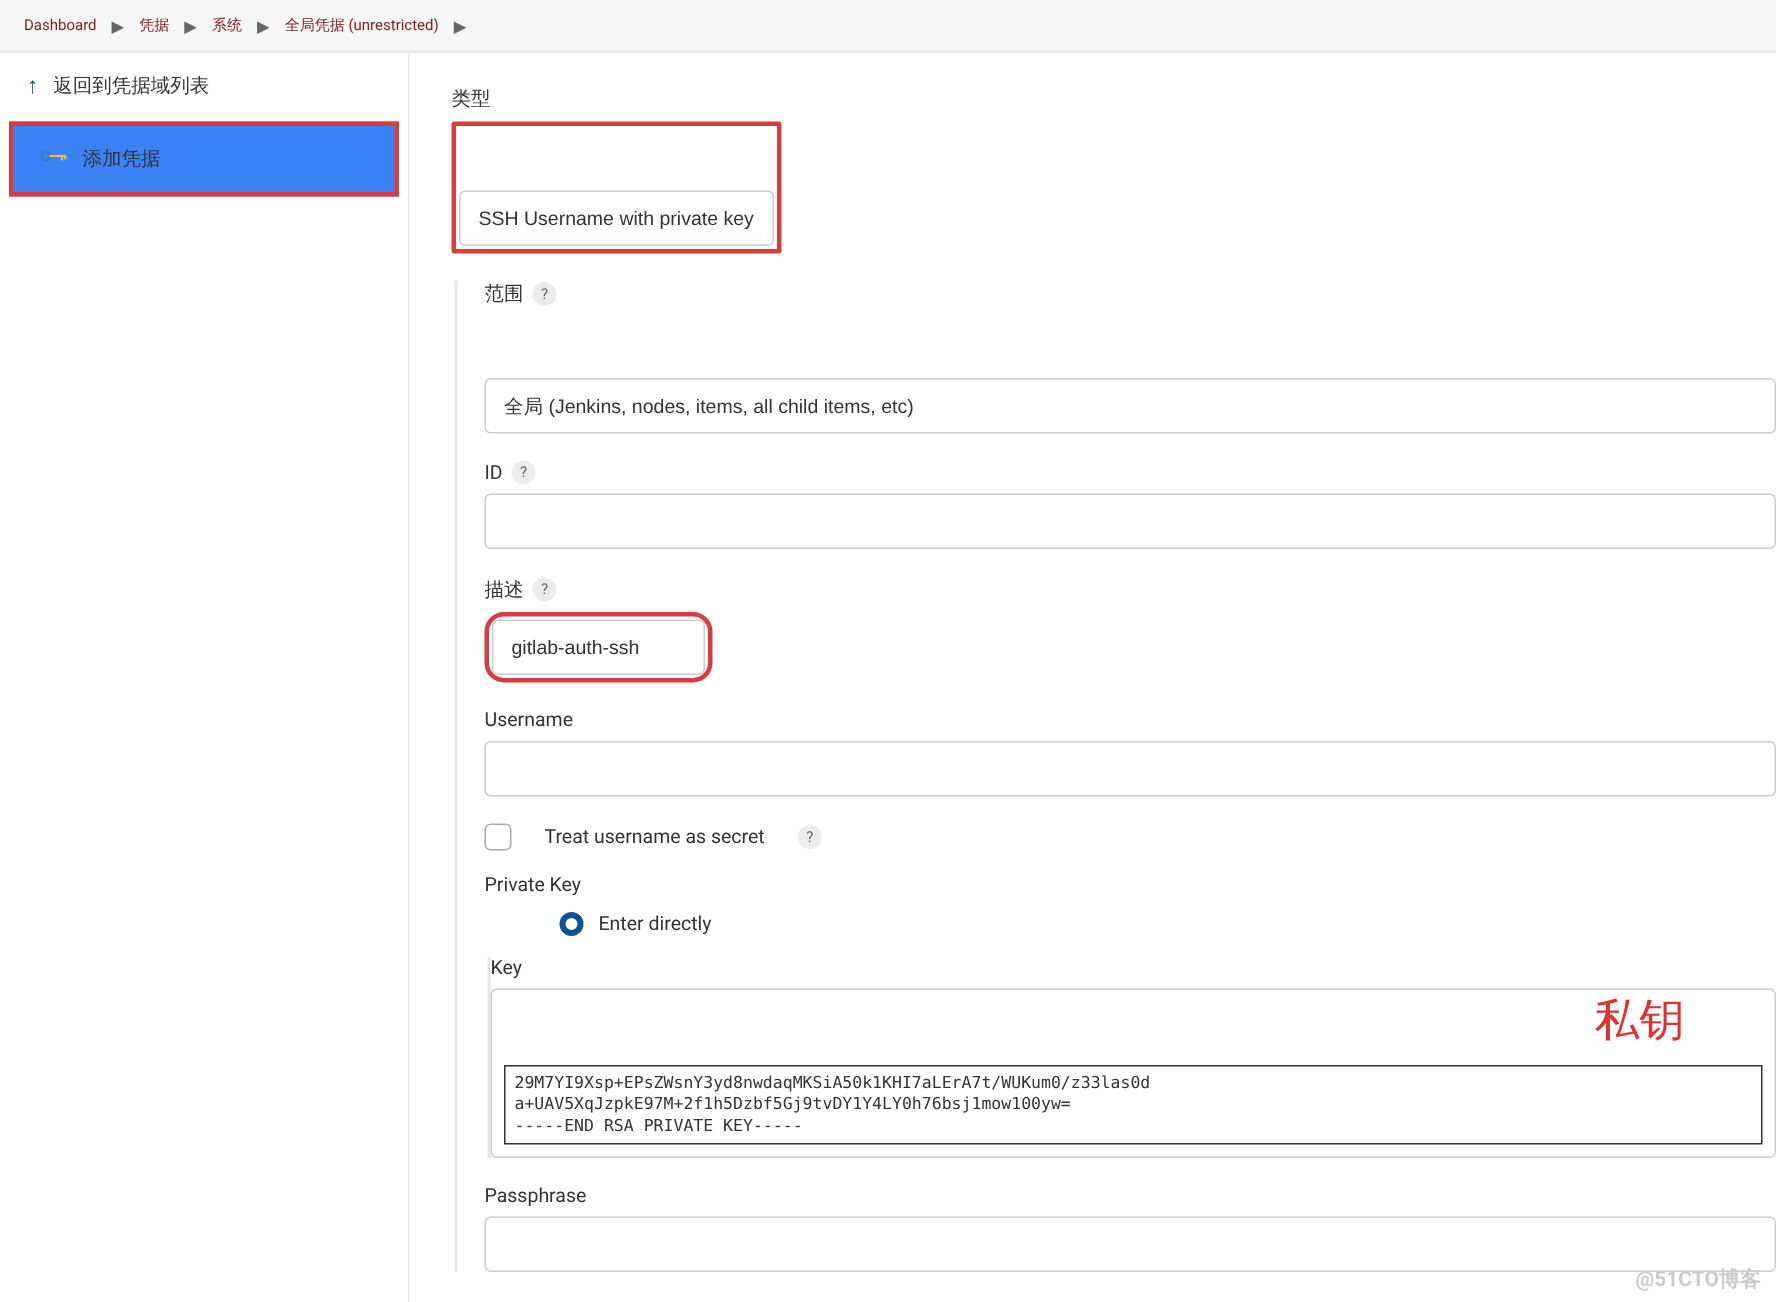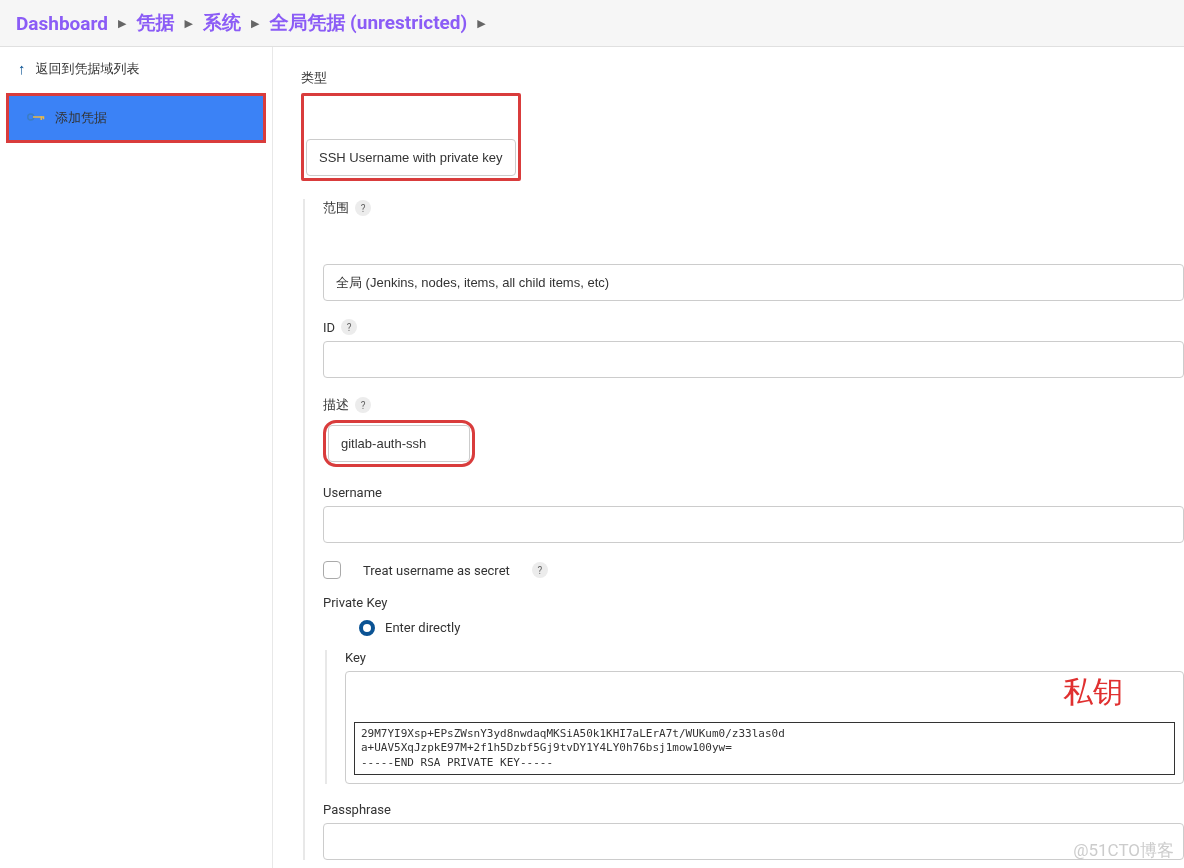--- a/index.html
+++ b/index.html
@@ -1,57 +1,57 @@
 <!DOCTYPE html>
 <html><head>
   <meta charset="utf-8">
   <style>
     * { box-sizing: border-box; margin: 0; padding: 0; }
     body { font-family: -apple-system, BlinkMacSystemFont, "Segoe UI", Roboto, "Helvetica Neue", Arial, sans-serif; font-size: 13px; color: #333; background: #fff; }
     
     .breadcrumb { background: #f6f6f6; border-bottom: 1px solid #e0e0e0; padding: 10px 16px; display: flex; align-items: center; gap: 10px; }
-    .breadcrumb a { color: #8b5cf6; text-decoration: none; font-weight: 700; font-size: 19px; }
+    .breadcrumb a { color: #7f1d1d; text-decoration: none; font-weight: 400; font-size: 10px; }
     .breadcrumb .sep { color: #666; font-size: 11px; }
     
     .layout { display: flex; }
     .sidebar { width: 273px; border-right: 1px solid #e8e8e8; min-height: 830px; }
     .side-item { display: flex; align-items: center; gap: 10px; padding: 13px 18px; color: #333; text-decoration: none; font-size: 13px; }
     .side-active { background: #3b82f6; border: 3px solid #d93c3c; margin: 2px 6px 2px 6px; }
     
     .main { flex: 1; padding: 22px 0 0 28px; }
     .field-group { margin-bottom: 18px; }
     .label { font-size: 13px; color: #333; margin-bottom: 6px; display: flex; align-items: center; gap: 6px; }
     .help-badge { display: inline-flex; align-items: center; justify-content: center; width: 16px; height: 16px; border-radius: 50%; background: #ececec; color: #666; font-size: 10px; cursor: pointer; }
     
     .input, .select { width: 100%; padding: 10px 12px; border: 1px solid #ccc; border-radius: 4px; font-size: 13px; color: #333; background: #fff; }
     .select { appearance: none; margin-top: 41px; }
     
     .boxed { border: 3px solid #d93c3c; padding: 2px; border-radius: 2px; }
     .type-select-wrap { width: 220px; }
     .desc-wrap { width: 152px; border-radius: 13px; }
     
     .indent-block { border-left: 2px solid #e8e8e8; margin-left: 2px; padding-left: 18px; }
-    .nested-indent { border-left: 2px solid #e8e8e8; margin-left: 2px; padding-left: 18px; }
+    .nested-indent { border-left: 2px solid #e8e8e8; margin-left: 2px; }
     
     .checkbox-row { display: flex; align-items: center; gap: 22px; margin: 16px 0; }
     .checkbox { width: 18px; height: 18px; border: 1.5px solid #aaa; border-radius: 4px; cursor: pointer; }
     
-    .radio-row { display: flex; gap: 10px; margin: 10px 0 14px; padding-left: 36px; }
+    .radio-row { display: flex; align-items: center; gap: 10px; margin: 10px 14px 14px; padding-left: 36px; }
     .radio { width: 16px; height: 16px; border-radius: 50%; border: 4px solid #0b5394; background: #fff; display: inline-block; }
     
     .textarea { width: 100%; min-height: 100px; border: 1px solid #ccc; border-radius: 4px; padding: 10px; font-family: monospace; font-size: 12px; background: #fff; resize: none; }
     .textarea-inner { border: 1.5px solid #333; padding: 4px 6px; margin-top: 50px; font-family: monospace; font-size: 11px; line-height: 1.3; white-space: pre-wrap; word-break: break-all; position: relative; }
     
     .annotation { position: absolute; right: 60px; top: 0; color: #e03030; font-size: 30px; font-weight: 500; font-family: "SimSun", serif; }
     
     .submit-btn { background: #b91c1c; color: #fff; border: none; border-radius: 4px; padding: 10px 22px; font-size: 13px; cursor: pointer; margin-top: 20px; }
     
     .arrow-up-icon { color: #0b5394; font-size: 15px; }
     .key-icon svg { width: 18px; height: 14px; }
-    .watermark { position: fixed; right: 10px; bottom: 6px; color: #ccc; font-size: 17px; }
+    .watermark { position: fixed; right: 10px; bottom: 6px; color: #ccc; font-size: 14px; font-weight: bold; }
   </style>
 </head>
 <body>
 
 <div class="breadcrumb">
   <a href="#">Dashboard</a>
   <span class="sep">▶</span>
   <a href="#">凭据</a>
   <span class="sep">▶</span>
   <a href="#">系统</a>

